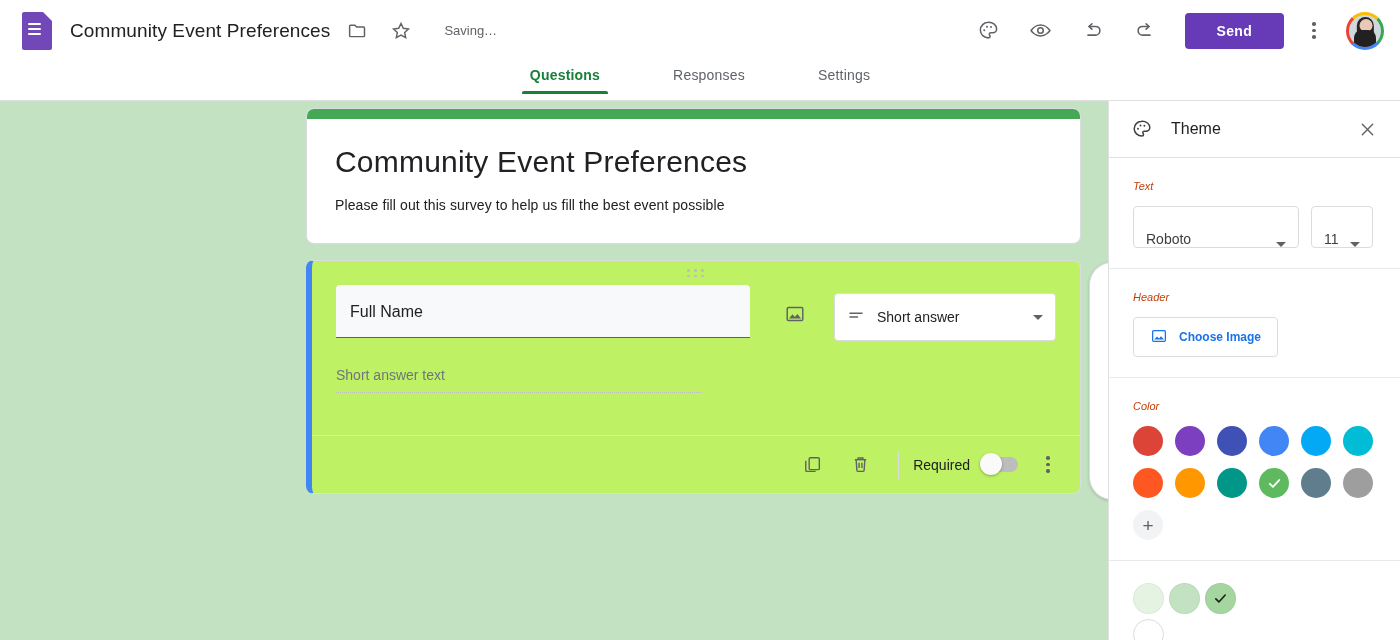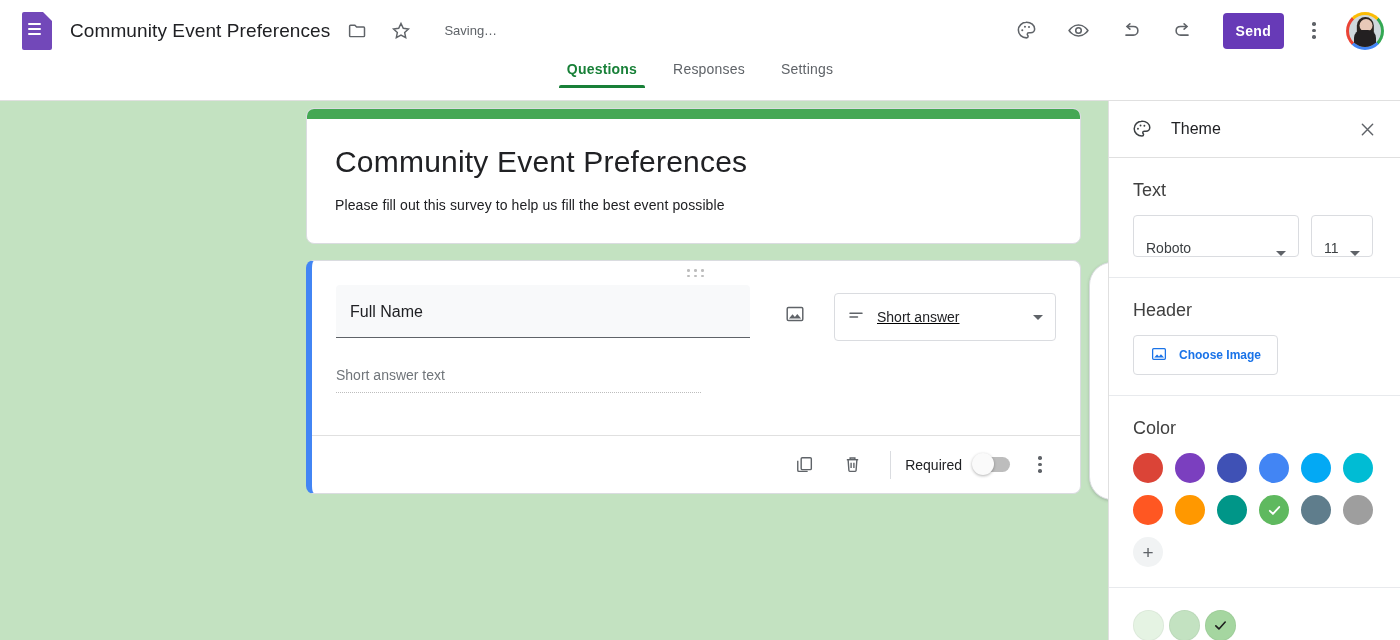--- a/index.html
+++ b/index.html
@@ -44,21 +44,21 @@
   .saving-text {
     margin-left: 26px; font-size: 13px; color: #5f6368; white-space: nowrap; text-align: center;
   }
   .topbar-spacer { flex: 1 1 auto; }
   .tb-icon {
     width: 40px; height: 40px; margin: 0 6px;
     display: flex; align-items: center; justify-content: center;
     border-radius: 50%; color: #5f6368; cursor: pointer;
   }
   .send-btn {
-    height: 36px; padding: 0 13px; margin-left: 14px; margin-right: 6px;
+    height: 36px; padding: 0 32px; margin-left: 14px; margin-right: 6px;
     background: #673ab7; color: #fff; border: none; border-radius: 4px;
     font-size: 14px; font-weight: bold; letter-spacing: .3px; cursor: pointer;
     font-family: "Liberation Sans", sans-serif;
   }
   .kebab {
     width: 36px; height: 36px; margin: 0 6px;
     display: flex; flex-direction: column; align-items: center;
     justify-content: center; gap: 3px; cursor: pointer;
   }
   .kebab i { width: 3.5px; height: 3.5px; border-radius: 50%; background: #5f6368; display: block; }
@@ -83,22 +83,23 @@
     width: 17px; height: 19px; border-radius: 9px 9px 5px 5px; background: #2b2420;
   }
   .avatar .photo .body {
     position: absolute; left: 50%; bottom: 0; transform: translateX(-50%);
     width: 22px; height: 17px; border-radius: 8px 8px 0 0; background: #232021;
   }
 
   
   .tabbar {
     position: absolute; top: 61px; left: 0; width: 1400px; height: 40px;
-    background: #fff; display: flex; justify-content: center; align-items: flex-start;
+    background: #fff; display: flex; justify-content: center; align-items: center;
     border-bottom: 1px solid #e0e0e0;
+    gap: 37px;
   }
   .tab {
     font-size: 14px; color: #5f6368; padding: 0 18px 11px 18px;
     cursor: pointer; position: relative; letter-spacing: .2px;
   }
   .tab.active { color: #188038; font-weight: bold; }
   .tab.active::after {
     content: ""; position: absolute; left: 10px; right: 10px; bottom: 0;
     height: 3px; background: #188038; border-radius: 2px 2px 0 0;
   }
@@ -117,21 +118,21 @@
   .form-card .accent { height: 10px; background: #45a854; }
   .form-card .inner { padding: 26px 28px 30px 28px; }
   .form-title {
     font-size: 30px; color: #202124; font-weight: normal; letter-spacing: .2px;
     padding-bottom: 4px;
   }
   .form-desc { font-size: 14px; color: #202124; margin-top: 14px; letter-spacing: .1px; }
 
   
   .q-card {
-    margin-top: 16px; background: #ffffff; border-radius: 8px;
+    margin-top: 16px; background: #bef264; border-radius: 8px;
     border: 1px solid #dadce0; border-left: 6px solid #4285f4;
     position: relative; padding: 24px 24px 0 24px;
   }
   .drag-handle {
     position: absolute; top: 8px; left: 0; right: 0; display: flex;
     justify-content: center; cursor: grab;
   }
   .drag-handle .grid { display: grid; grid-template-columns: repeat(3, 4px); gap: 3px; }
   .drag-handle .grid i { width: 2.5px; height: 2.5px; background: #bdbdbd; border-radius: 50%; display: block; }
 
@@ -145,35 +146,34 @@
   .img-btn {
     width: 42px; height: 42px; margin: 8px 0 0 24px; flex: 0 0 auto;
     display: flex; align-items: center; justify-content: center;
     border-radius: 50%; color: #5f6368; cursor: pointer;
   }
   .type-select {
     margin: 8px 0 0 18px; width: 222px; height: 48px; flex: 0 0 auto;
     border: 1px solid #dadce0; border-radius: 4px; background: #fff;
     display: flex; align-items: center; padding: 0 12px; cursor: pointer;
     gap: 12px;
-    text-decoration: underline;
   }
   .type-select .label { font-size: 14px; color: #202124; flex: 1 1 auto; }
   .caret {
     width: 0; height: 0; border-left: 5px solid transparent;
     border-right: 5px solid transparent; border-top: 5px solid #5f6368;
   }
   .answer-preview {
     margin-top: 26px; max-width: 365px; font-size: 14px; color: #70757a;
     padding-bottom: 9px; border-bottom: 1px dotted #bdbdbd;
   }
   .q-footer {
     margin-top: 42px; border-top: 1px solid #e0e0e0;
     height: 58px; display: flex; align-items: center; justify-content: flex-end;
-    gap: 0; margin-left: -24px; margin-right: -24px; padding-right: 22px;
+    gap: 0; margin-left: -24px; margin-right: -24px; padding-right: 14px;
   }
   .f-icon {
     width: 40px; height: 40px; display: flex; align-items: center;
     justify-content: center; border-radius: 50%; color: #5f6368;
     cursor: pointer; margin-left: 8px;
   }
   .f-divider { width: 1px; height: 28px; background: #dadce0; margin: 0 14px 0 18px; }
   .req-label { font-size: 14px; color: #202124; margin-right: 12px; }
   .toggle {
     width: 36px; height: 15px; border-radius: 8px; background: #bdbdbd;
@@ -205,21 +205,21 @@
   .tp-header {
     height: 57px; display: flex; align-items: center; padding: 0 18px 0 22px;
     border-bottom: 1px solid #e0e0e0;
   }
   .tp-header .t-icon { color: #3c4043; display: flex; align-items: center; }
   .tp-title { font-size: 16px; color: #202124; margin-left: 18px; flex: 1 1 auto; }
   .tp-close { width: 30px; height: 30px; display: flex; align-items: center; justify-content: center; color: #5f6368; cursor: pointer; }
 
   .tp-section { padding: 22px 22px 20px 24px; border-bottom: 1px solid #e8eaed; }
   .tp-section.no-border { border-bottom: none; }
-  .tp-label { font-size: 18px; color: #404040; margin-bottom: 14px; }
+  .tp-label { font-size: 11px; color: #c2410c; margin-bottom: 14px; font-style: italic; }
   .tp-row { display: flex; align-items: center; gap: 12px; }
   .sel {
     height: 42px; border: 1px solid #dadce0; border-radius: 4px;
     display: flex; align-items: flex-end; padding: 0 12px; cursor: pointer;
     background: #fff; font-size: 14px; color: #3c4043;
   }
   .sel.font { width: 166px; }
   .sel.size { width: 62px; }
   .sel .val { flex: 1 1 auto; }
   .choose-image {

